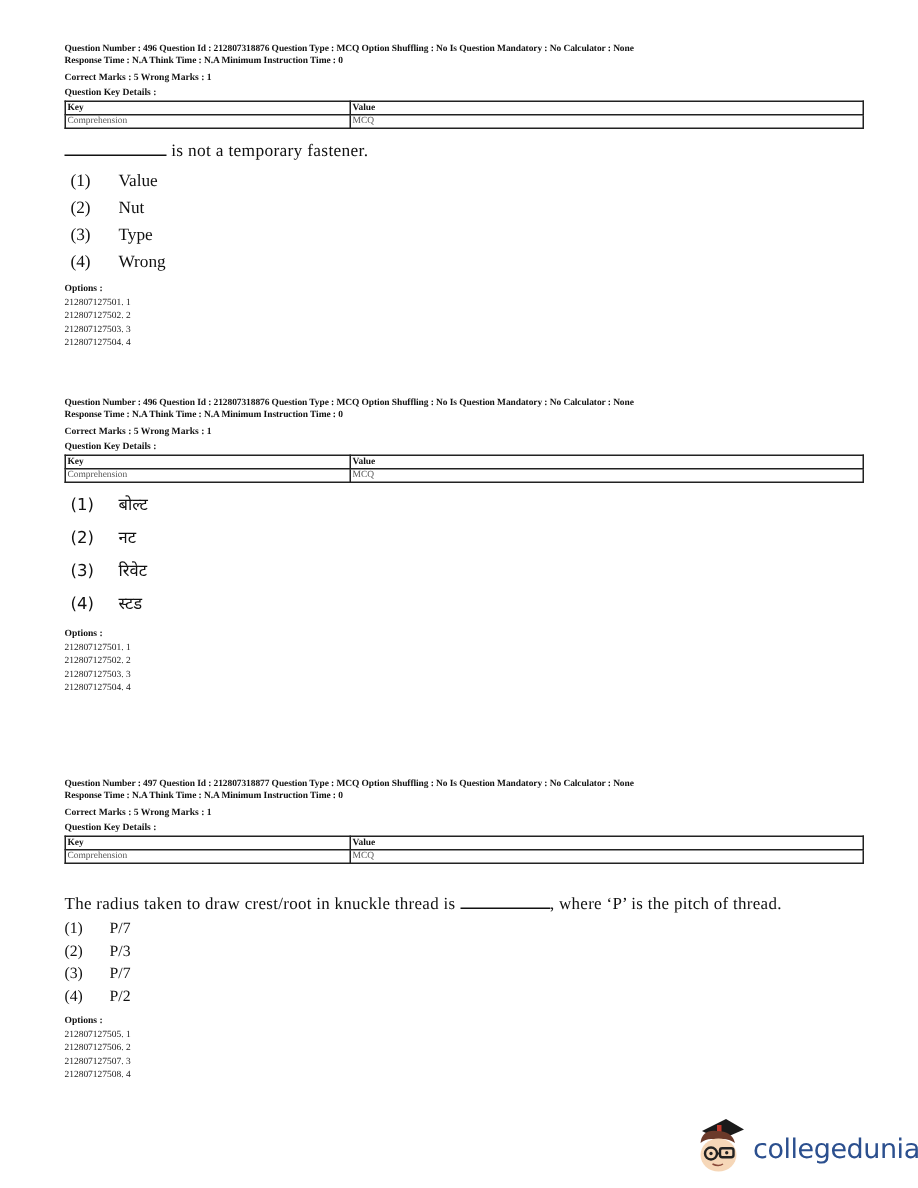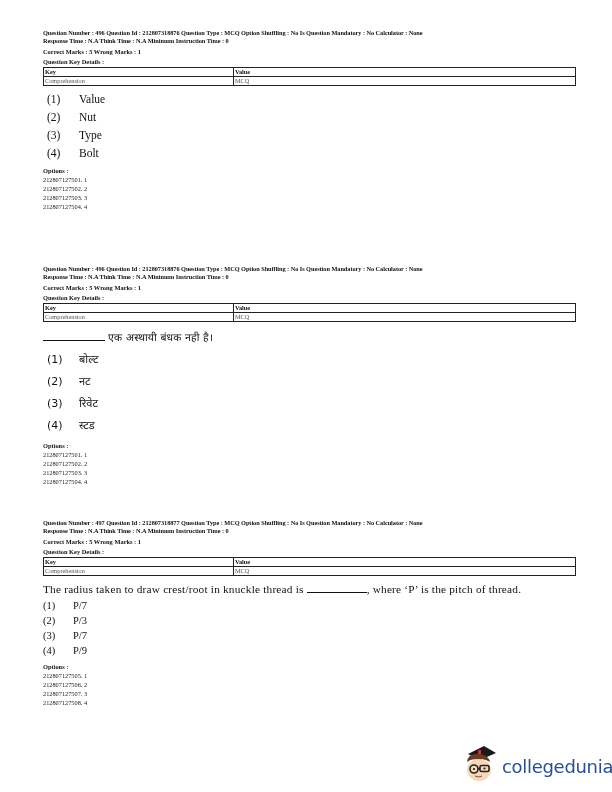--- a/index.html
+++ b/index.html
@@ -43,36 +43,40 @@
         <tr class="hdr">
       <td class="c1">Key</td>
       <td>Value</td>
     </tr>
     <tr class="row">
       <td class="c1">Comprehension</td>
       <td>MCQ</td>
     </tr>
   </tbody>
     </table>
+  <div class="qtext">
+    <span class="blank" style="width:68px;"></span>
+    <span>is not a temporary fastener.</span>
+  </div>
   <div class="opts">
     <div class="opt">
         <span class="num">(1)</span>
         <span>Value</span>
       </div>
     <div class="opt">
         <span class="num">(2)</span>
         <span>Nut</span>
       </div>
     <div class="opt">
         <span class="num">(3)</span>
         <span>Type</span>
       </div>
     <div class="opt">
         <span class="num">(4)</span>
-        <span>Bolt</span>
+        <span>Wrong</span>
       </div>
   </div>
   <div class="olabel">Options :</div>
   <div class="oitem">212807127501. 1</div>
   <div class="oitem">212807127502. 2</div>
   <div class="oitem">212807127503. 3</div>
   <div class="oitem">212807127504. 4</div>
 </div>
 
 <div class="block" style="top:265px;">
@@ -87,24 +91,20 @@
         <tr class="hdr">
       <td class="c1">Key</td>
       <td>Value</td>
     </tr>
     <tr class="row">
       <td class="c1">Comprehension</td>
       <td>MCQ</td>
     </tr>
   </tbody>
     </table>
-  <div class="qtext">
-    <span class="blank" style="width:62px;"></span>
-    <span class="qhi">एक अस्थायी बंधक नही है।</span>
-  </div>
   <div class="opts">
     <div class="opt opt-hi">
         <span class="num">(1)</span>
         <span>बोल्ट</span>
       </div>
     <div class="opt opt-hi">
         <span class="num">(2)</span>
         <span>नट</span>
       </div>
     <div class="opt opt-hi">
@@ -135,40 +135,40 @@
         <tr class="hdr">
       <td class="c1">Key</td>
       <td>Value</td>
     </tr>
     <tr class="row">
       <td class="c1">Comprehension</td>
       <td>MCQ</td>
     </tr>
   </tbody>
     </table>
-  <div class="qtext" style="margin-top:6px; font-size:11.3px; line-height:14px; text-align:justify;">
+  <div class="qtext" style="margin-top:20px; font-size:11.3px; line-height:14px; text-align:justify;">
     <span>The radius taken to draw crest/root in knuckle thread is</span>
     <span class="blank" style="width:60px;"></span><span>, where ‘P’ is the pitch of thread.</span>
   </div>
   <div class="opts" style="margin-top:2px;">
     <div class="opt opt-sm">
         <span class="num">(1)</span>
         <span>P/7</span>
       </div>
     <div class="opt opt-sm">
         <span class="num">(2)</span>
         <span>P/3</span>
       </div>
     <div class="opt opt-sm">
         <span class="num">(3)</span>
         <span>P/7</span>
       </div>
     <div class="opt opt-sm">
         <span class="num">(4)</span>
-        <span>P/9</span>
+        <span>P/2</span>
       </div>
   </div>
   <div class="olabel">Options :</div>
   <div class="oitem">212807127505. 1</div>
   <div class="oitem">212807127506. 2</div>
   <div class="oitem">212807127507. 3</div>
   <div class="oitem">212807127508. 4</div>
 </div>
 
 <div class="logo">

